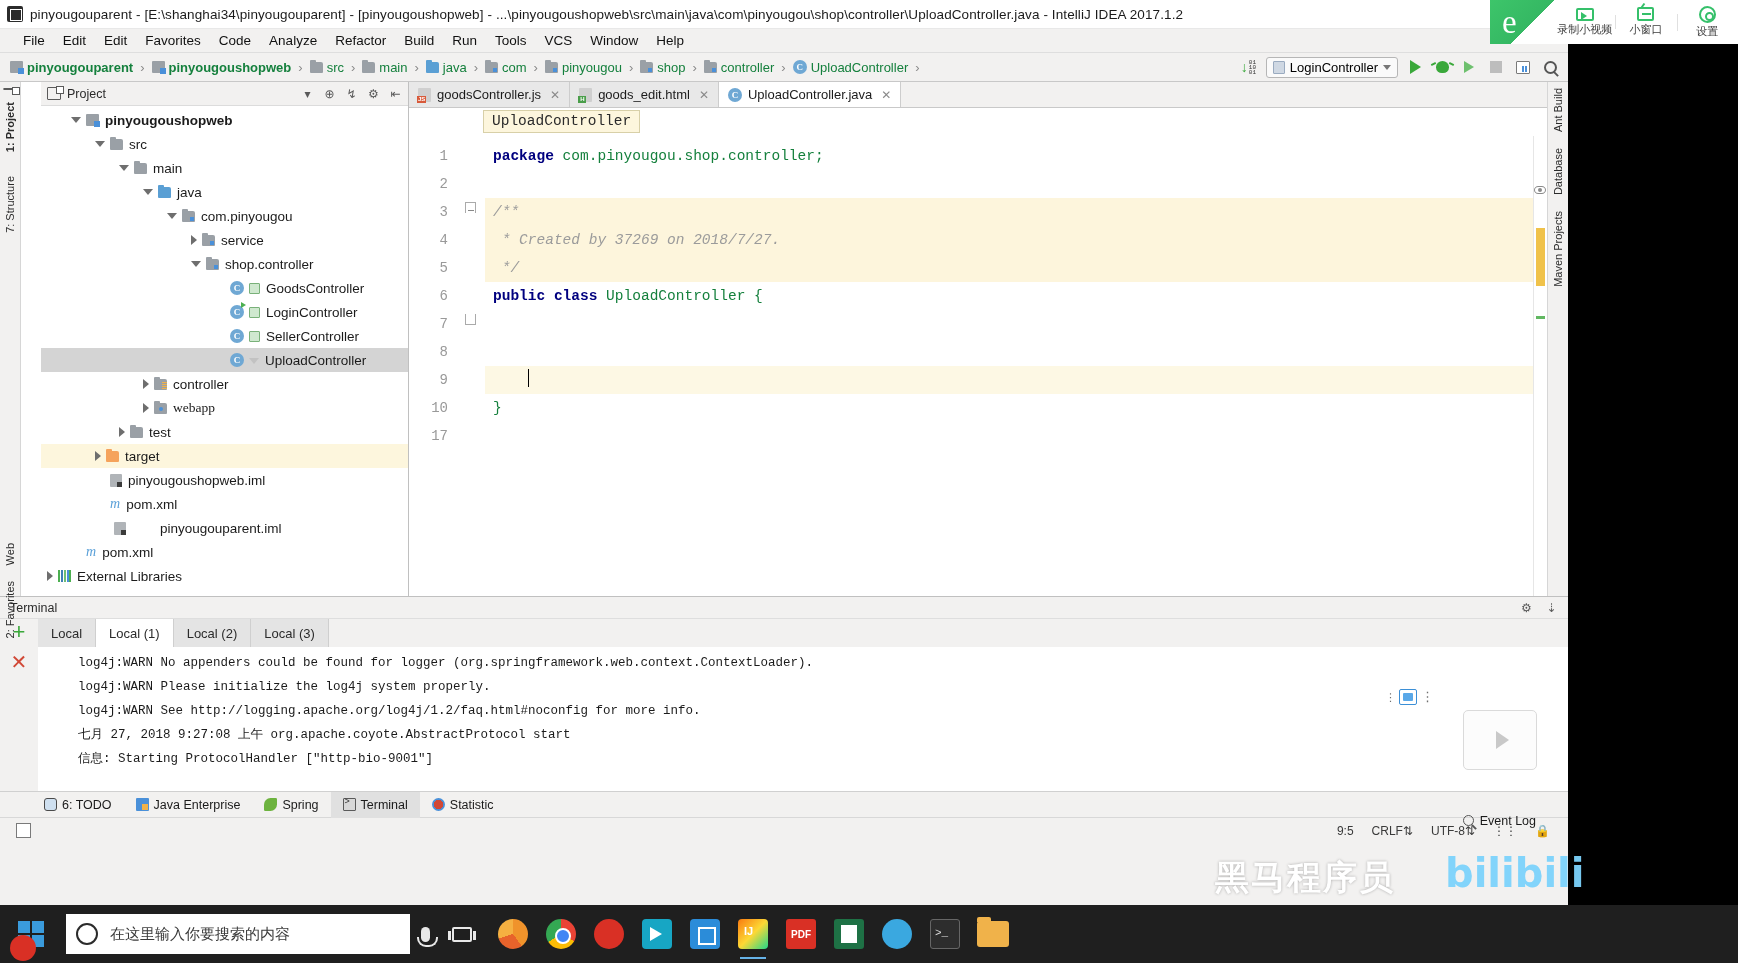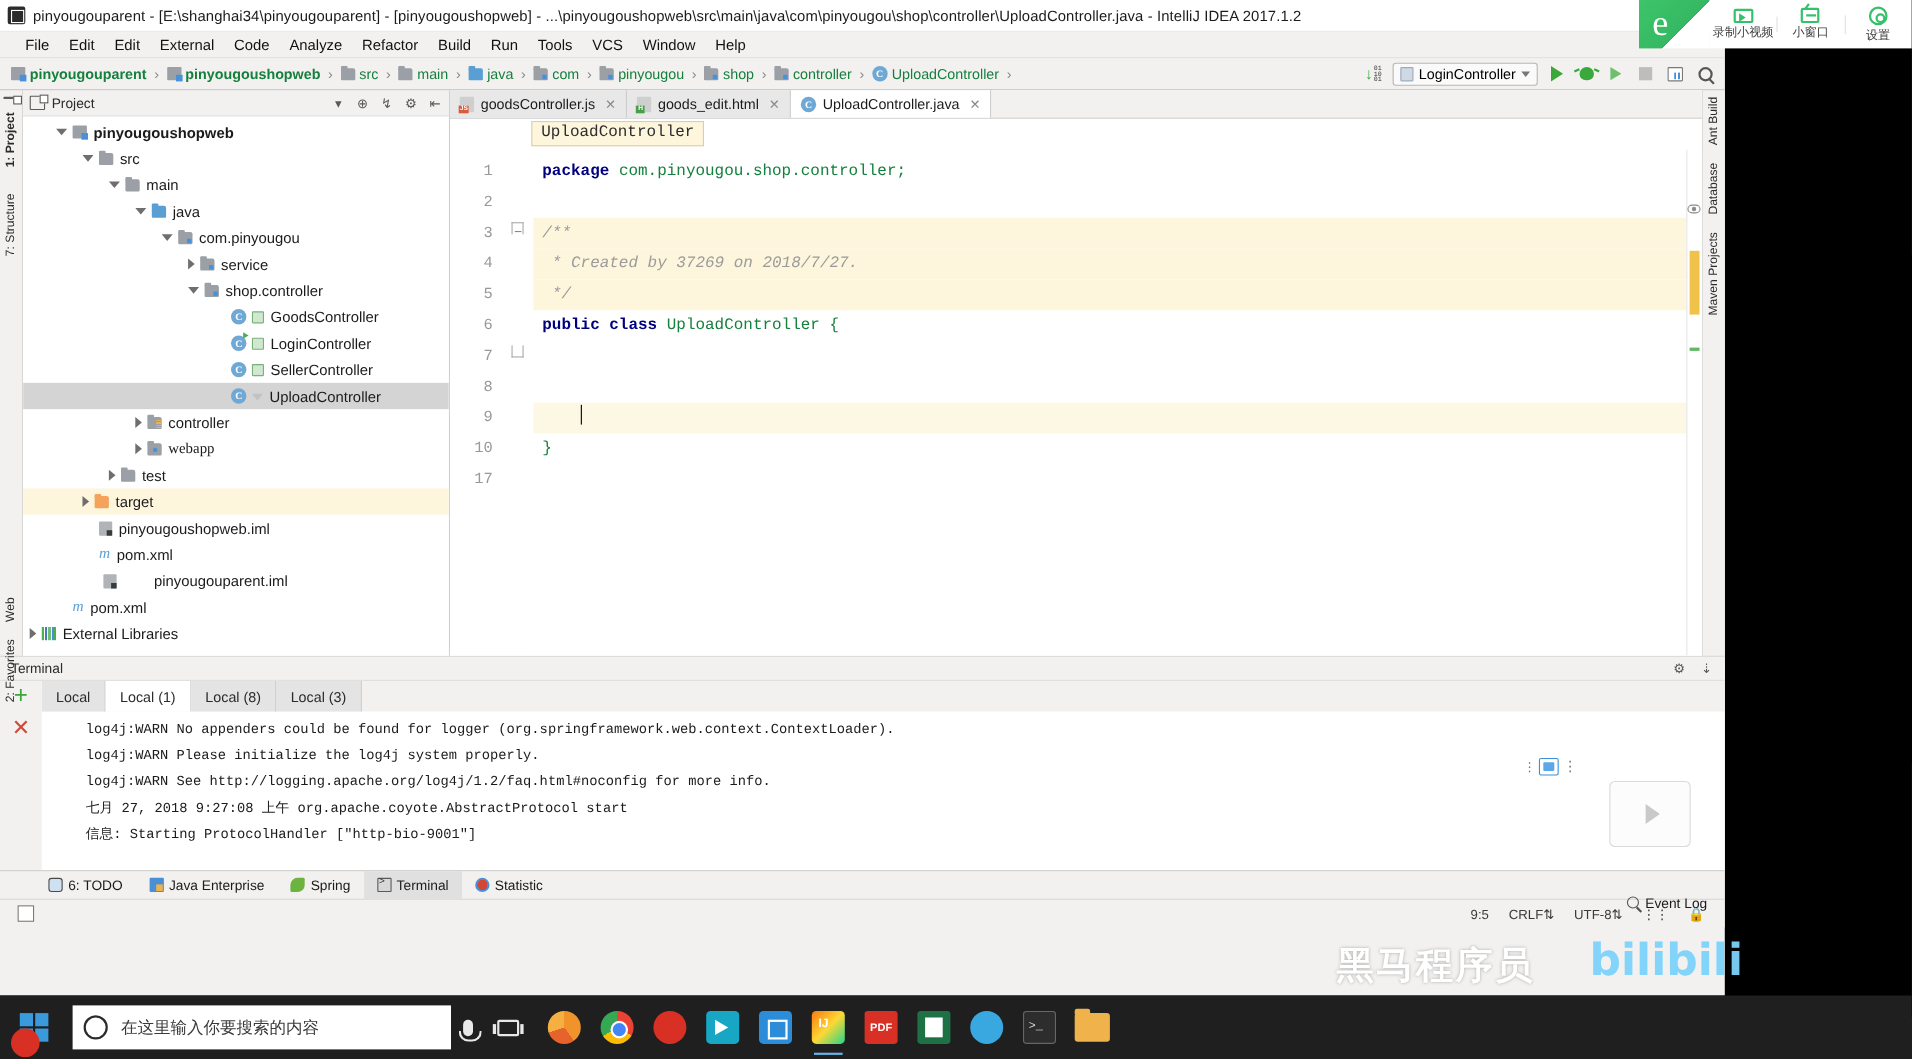--- a/index.html
+++ b/index.html
@@ -121,21 +121,21 @@
 
   
   .left-strip {
     width: 21px; background: #f2f1f0; border-right: 1px solid #d6d6d6;
     display: flex; flex-direction: column; align-items: center; padding-top: 6px; gap: 10px;
   }
   .vtab { writing-mode: vertical-rl; transform: rotate(180deg); font-size: 11px; color: #2b2b2b; white-space: nowrap; }
   .vtab.active { font-weight: bold; }
 
   
-  .project-panel { width: 388px; background: #fff; border-right: 1px solid #c0c0c0; display: flex; flex-direction: column; }
+  .project-panel { width: 388px; background: #fff; border-right: 1px solid #c0c0c0; display: flex; flex-direction: column; padding-left: 20px; }
   .panel-header {
     height: 24px; background: #f2f1f0; display: flex; align-items: center;
     padding: 0 6px; border-bottom: 1px solid #dcdcdc; gap: 6px;
   }
   .panel-title { font-size: 12.5px; color: #2b2b2b; }
   .panel-header-icons { margin-left: auto; display: flex; align-items: center; gap: 9px; }
   .ph-ic { width: 13px; height: 13px; display:flex; align-items:center; justify-content:center; color:#5a5a5a; font-size: 12px; }
   .proj-ic { width: 14px; height: 13px; border: 1.5px solid #5a5a5a; border-radius: 1px; position: relative; }
   .proj-ic:after { content:""; position:absolute; right:-4px; top:-2px; width:6px; height:6px; background:#fff; border:1.5px solid #5a5a5a; }
 
@@ -235,21 +235,21 @@
     line-height: 24px; white-space: pre;
   }
 
   
   .statusbar {
     height: 26px; background: #f2f1f0; border-top: 1px solid #d0d0d0;
     display: flex; align-items: center; padding-left: 32px; gap: 0px;
   }
   .sb-item { display: flex; align-items: center; gap: 5px; font-size: 12.5px; color: #1b1b1b; padding: 0 12px; height: 26px; }
   .sb-item.active { background: #e0e0e0; }
-  .sb-right { margin-left: auto; display: flex; align-items: center; gap: 14px; padding-right: 16px; margin-top: 32px; }
+  .sb-right { margin-left: auto; display: flex; align-items: center; gap: 14px; padding-right: 32px; margin-top: 32px; }
   .ev-log { display: flex; align-items: center; gap: 6px; font-size: 12.5px; color: #1b1b1b; }
 
   
   .si { width: 13px; height: 13px; display:inline-block; }
   .si-todo { border: 1.5px solid #4a4a4a; border-radius: 3px; background: #cfe0f0; }
   .si-je { background: #4a90d9; border-radius: 1px; position: relative; }
   .si-je:after { content:""; position:absolute; right:1px; bottom:1px; width:6px; height:6px; background:#f0b24a; }
   .si-spring { background: #6db33f; border-radius: 50% 10% 50% 10%; }
   .si-term { border: 1.5px solid #5a5a5a; background: #d8d8d8; border-radius: 1px; position:relative; }
   .si-term:after{ content:">"; position:absolute; left:1px; top:-3px; font-size:9px; color:#333; }
@@ -380,21 +380,21 @@
 
     <div class="titlebar">
       <div class="ij-logo"></div>
       <div class="title-text">pinyougouparent - [E:\shanghai34\pinyougouparent] - [pinyougoushopweb] - ...\pinyougoushopweb\src\main\java\com\pinyougou\shop\controller\UploadController.java - IntelliJ IDEA 2017.1.2</div>
     </div>
 
     <div class="menubar">
       <div class="menu-item">File</div>
       <div class="menu-item">Edit</div>
       <div class="menu-item">Edit</div>
-      <div class="menu-item">External</div>
+      <div class="menu-item">Favorites</div>
       <div class="menu-item">Code</div>
       <div class="menu-item">Analyze</div>
       <div class="menu-item">Refactor</div>
       <div class="menu-item">Build</div>
       <div class="menu-item">Run</div>
       <div class="menu-item">Tools</div>
       <div class="menu-item">VCS</div>
       <div class="menu-item">Window</div>
       <div class="menu-item">Help</div>
     </div>
@@ -691,21 +691,21 @@
       </div>
       <div style="display:flex; flex:1; overflow:hidden;">
         <div class="term-side">
           <span class="plus-btn">+</span>
           <span class="close-btn">✕</span>
         </div>
         <div style="flex:1; display:flex; flex-direction:column; overflow:hidden;">
           <div class="term-tabs-row">
             <div class="tterm">Local</div>
             <div class="tterm active">Local (1)</div>
-            <div class="tterm">Local (8)</div>
+            <div class="tterm">Local (2)</div>
             <div class="tterm">Local (3)</div>
           </div>
           <div class="term-body" id="termbody">
               <div class="term-line">log4j:WARN No appenders could be found for logger (org.springframework.web.context.ContextLoader).</div>
               <div class="term-line">log4j:WARN Please initialize the log4j system properly.</div>
               <div class="term-line">log4j:WARN See http://logging.apache.org/log4j/1.2/faq.html#noconfig for more info.</div>
               <div class="term-line">七月 27, 2018 9:27:08 上午 org.apache.coyote.AbstractProtocol start</div>
               <div class="term-line">信息: Starting ProtocolHandler ["http-bio-9001"]</div>
             </div>
         </div>

